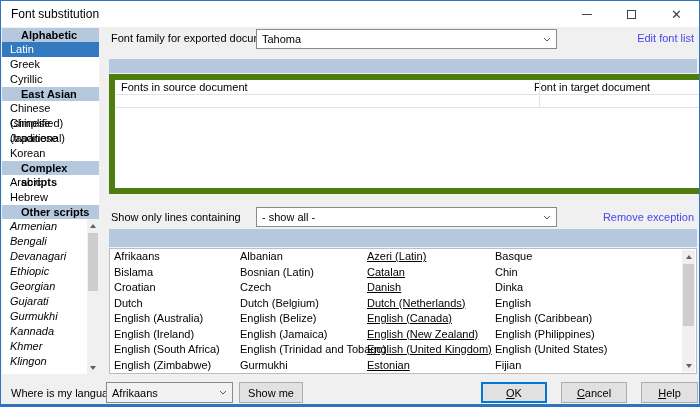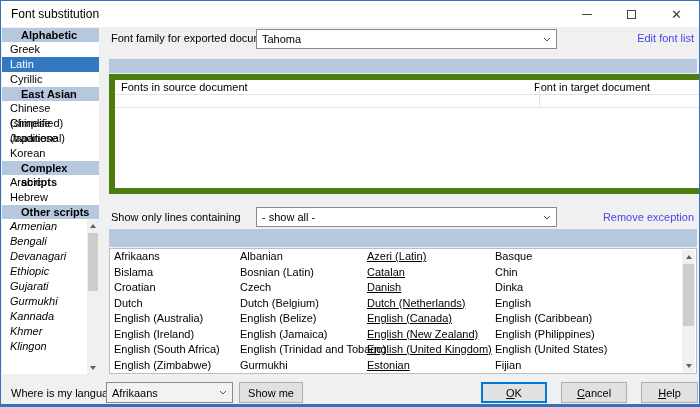--- a/index.html
+++ b/index.html
@@ -79,37 +79,38 @@
           <span class="glyph-max"></span>
         </div>
       <div class="win-btn">
           <span class="glyph-close">✕</span>
         </div>
     </div>
   </div>
 
   <div id="sidebar">
     <div class="sb-header">Alphabetic</div>
+    <div class="sb-item selected">Latin</div>
     <div class="sb-item">Greek</div>
-    <div class="sb-item selected">Latin</div>
     <div class="sb-item">Cyrillic</div>
     <div class="sb-header">East Asian</div>
     <div class="sb-item">Chinese (simplified)</div>
     <div class="sb-item">Chinese (traditional)</div>
     <div class="sb-item">Japanese</div>
     <div class="sb-item">Korean</div>
     <div class="sb-header">Complex scripts</div>
     <div class="sb-item">Arabic</div>
     <div class="sb-item">Hebrew</div>
     <div class="sb-header">Other scripts</div>
     <div id="sb-scroll">
       <div class="sb-item">Armenian</div>
       <div class="sb-item">Bengali</div>
       <div class="sb-item">Devanagari</div>
       <div class="sb-item">Ethiopic</div>
+      <div class="sb-item">Georgian</div>
       <div class="sb-item">Gujarati</div>
       <div class="sb-item">Gurmukhi</div>
       <div class="sb-item">Kannada</div>
       <div class="sb-item">Khmer</div>
       <div class="sb-item">Klingon</div>
       <div class="vscroll" id="sb-scrollbar">
         <div class="scroll-arrow" style="top:0;">
             <div class="tri-up"></div>
           </div>
         <div class="scroll-thumb" style="top:14px; height:58px;"></div>

